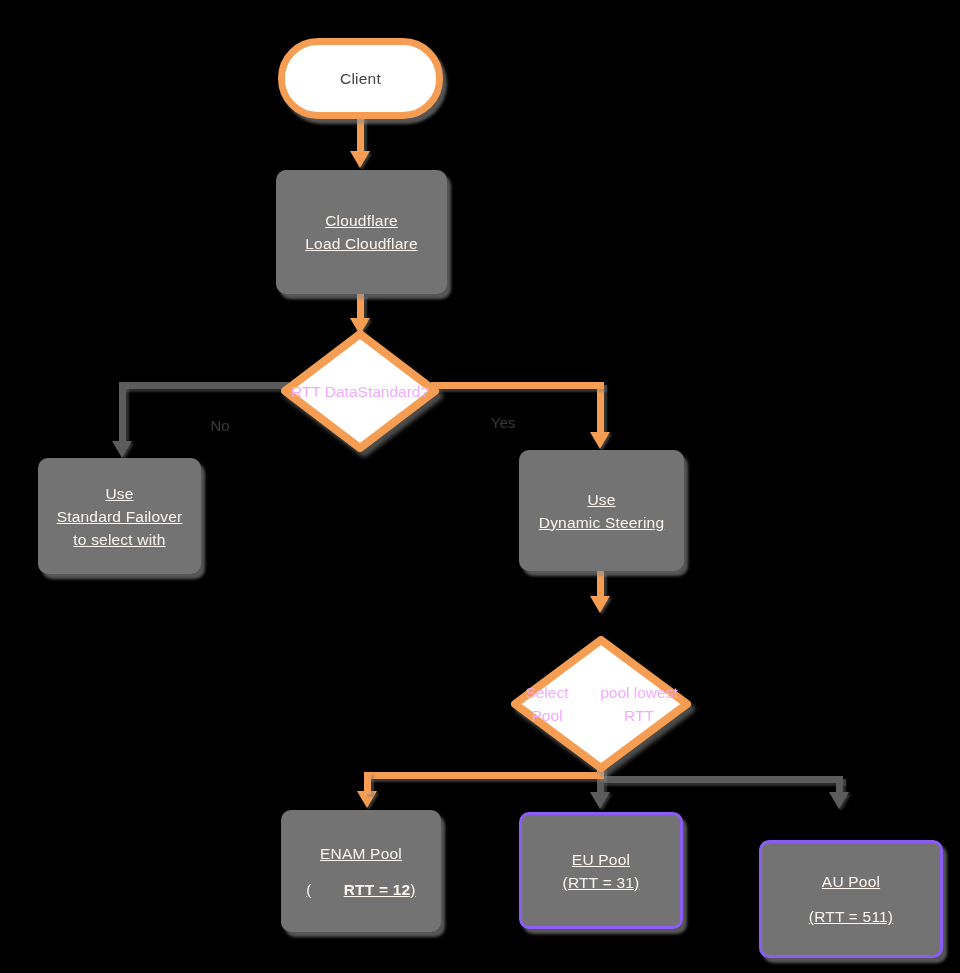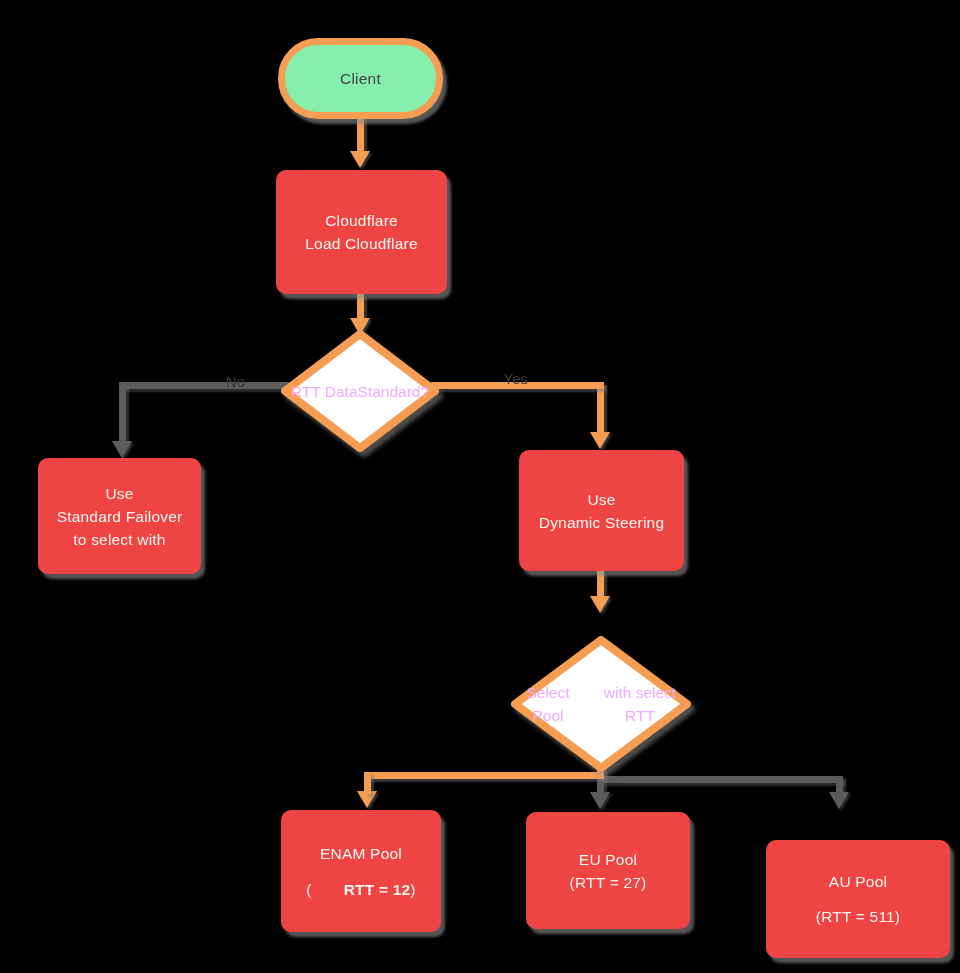--- a/index.html
+++ b/index.html
@@ -2,41 +2,41 @@
 <html><head>
 <meta charset="utf-8">
 <style>
   html,body{margin:0;padding:0;background:#000;}
   .canvas{position:relative;width:960px;height:973px;background:#000000;overflow:hidden;
           font-family:"Liberation Sans", sans-serif;}
   
   .node{position:absolute;box-sizing:border-box;display:flex;flex-direction:column;
         align-items:center;justify-content:center;text-align:center;
         font-size:15.5px;line-height:23px;letter-spacing:.2px;}
-  .orange-box{background:#ef4444;color:#FDF6EF;border-radius:10px;
-              box-shadow:4px 5px 3px rgba(138,138,138,0.62);}
-  .white-border{border:3px solid #ef4444;margin-left:7px;}
-  .stadium{background:#86efac;color:#434343;border:7px solid #F59D52;border-radius:40px;
+  .orange-box{background:#737373;color:#FDF6EF;border-radius:10px;
+              box-shadow:4px 5px 3px rgba(138,138,138,0.62);text-decoration:underline;}
+  .white-border{border:3px solid #8b5cf6;}
+  .stadium{background:#ffffff;color:#434343;border:7px solid #F59D52;border-radius:40px;
            box-shadow:4px 5px 3px rgba(138,138,138,0.62);}
   .diamond-wrap{position:absolute;}
   .diamond-wrap svg{display:block;filter:drop-shadow(4px 5px 2px rgba(138,138,138,0.55));}
   .diamond-label{position:absolute;inset:0;display:flex;flex-direction:row;align-items:center;
                  justify-content:center;text-align:center;color:#f0abfc;
                  font-size:15.5px;line-height:23px;}
   
   .seg{position:absolute;}
   .seg-orange{background:#F59D52;box-shadow:3px 3px 2px rgba(120,120,120,0.45);}
   .seg-gray{background:#5C5C5C;box-shadow:3px 3px 2px rgba(110,110,110,0.4);}
   .arrow{position:absolute;width:0;height:0;border-left:10px solid transparent;
          border-right:10px solid transparent;}
   .arrow-orange{border-top:17px solid #F59D52;filter:drop-shadow(2px 2px 1px rgba(120,120,120,0.5));}
   .arrow-gray{border-top:17px solid #5C5C5C;filter:drop-shadow(2px 2px 1px rgba(110,110,110,0.45));}
   
-  .edge-label{position:absolute;width:50px;text-align:right;font-size:15px;
-              color:#3A3A3A;z-index:4;}
+  .edge-label{position:absolute;width:50px;text-align:center;font-size:15px;
+              color:#3A3A3A;z-index:4;margin-top:44px;}
   .b{font-weight:bold;padding-left:32px;}
   .z2{z-index:2;} .z3{z-index:3;}
 </style>
 </head>
 <body>
 
 <div class="canvas">
 
   <div class="seg seg-orange" style="left:357px;top:112px;width:7px;height:42px;"></div>
   <div class="arrow arrow-orange" style="left:350px;top:151px;"></div>
@@ -97,32 +97,32 @@
     <span>Use</span>
     <span>Dynamic Steering</span>
   </div>
 
   <div class="diamond-wrap z3" style="left:509px;top:634px;width:184px;height:140px;">
     <svg width="184" height="140" viewBox="0 0 184 140">
       <polygon points="92,6 178,70 92,134 6,70" fill="#FFFFFF" stroke="#F59D52" stroke-width="8" stroke-linejoin="round"></polygon>
     </svg>
     <div class="diamond-label">
       <span>Select Pool</span>
-      <span>with select RTT</span>
+      <span>pool lowest RTT</span>
     </div>
   </div>
 
   <div class="node orange-box z3" style="left:281px;top:810px;width:160px;height:122px;gap:13px;">
     <span>ENAM Pool</span>
     <span><span>(</span><span class="b">RTT = 12</span><span>)</span></span>
   </div>
 
   <div class="node orange-box white-border z3" style="left:519px;top:812px;width:164px;height:117px;">
     <span>EU Pool</span>
-    <span>(RTT = 27)</span>
+    <span>(RTT = 31)</span>
   </div>
 
   <div class="node orange-box white-border z3" style="left:759px;top:840px;width:184px;height:118px;gap:12px;">
     <span>AU Pool</span>
     <span>(RTT = 511)</span>
   </div>
 
 </div>
 
 </body></html>

